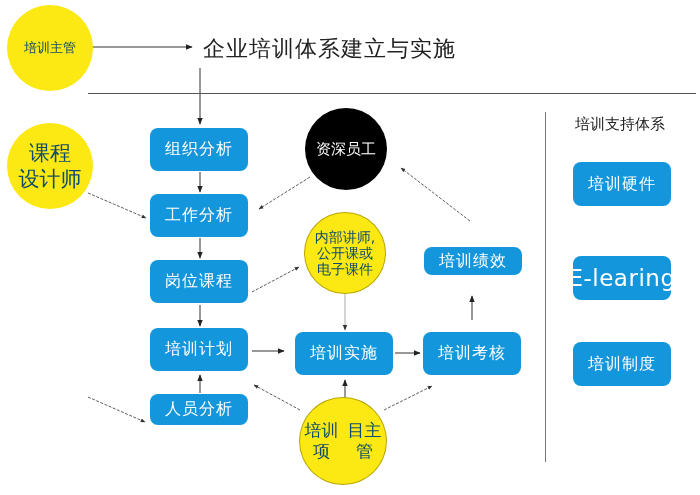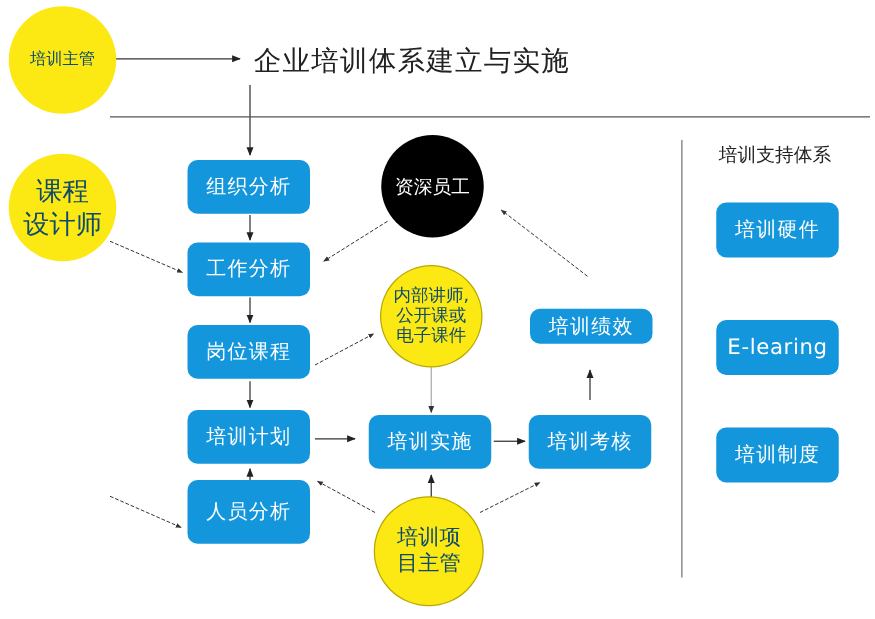--- a/index.html
+++ b/index.html
@@ -73,32 +73,32 @@
   <div class="circle green" style="left:305px; top:108px; width:82px; height:82px; font-size:15px;">
     <span>资深员工</span>
   </div>
 
   <div class="circle yellow bordered" style="left:305px; top:213px; width:80px; height:80px; font-size:14px; flex-direction:column; line-height:1.15;">
     <span>内部讲师,</span>
     <span>公开课或</span>
     <span>电子课件</span>
   </div>
 
-  <div class="circle yellow bordered" style="left:300px; top:398px; width:86px; height:86px; font-size:17px; flex-direction:column;">
+  <div class="circle yellow bordered" style="left:300px; top:398px; width:86px; height:86px; font-size:17px; flex-direction:row;">
     <span>培训项</span>
     <span>目主管</span>
   </div>
 
   <div class="box" style="left:150px; top:128px; width:98px; height:43px;">组织分析</div>
   <div class="box" style="left:150px; top:194px; width:98px; height:43px;">工作分析</div>
   <div class="box" style="left:150px; top:260px; width:98px; height:43px;">岗位课程</div>
   <div class="box" style="left:150px; top:328px; width:98px; height:43px;">培训计划</div>
-  <div class="box" style="left:150px; top:384px; width:98px; height:51px;">人员分析</div>
+  <div class="box" style="left:150px; top:394px; width:98px; height:31px;">人员分析</div>
   <div class="box" style="left:295px; top:332px; width:98px; height:43px;">培训实施</div>
   <div class="box" style="left:423px; top:332px; width:98px; height:43px;">培训考核</div>
   <div class="box" style="left:412px; top:247px; width:98px; height:28px;margin-left:12px;">培训绩效</div>
 
   <div class="sideTitle">培训支持体系</div>
   <div class="box" style="left:573px; top:162px; width:98px; height:44px;">培训硬件</div>
-  <div class="box" style="left:573px; top:256px; width:98px; height:44px; font-size:17px; letter-spacing:0.5px;">E-learing</div>
+  <div class="box" style="left:573px; top:256px; width:98px; height:44px; font-size:23px; letter-spacing:0.5px;">E-learing</div>
   <div class="box" style="left:573px; top:342px; width:98px; height:44px;">培训制度</div>
 
 </div>
 
 </body></html>

